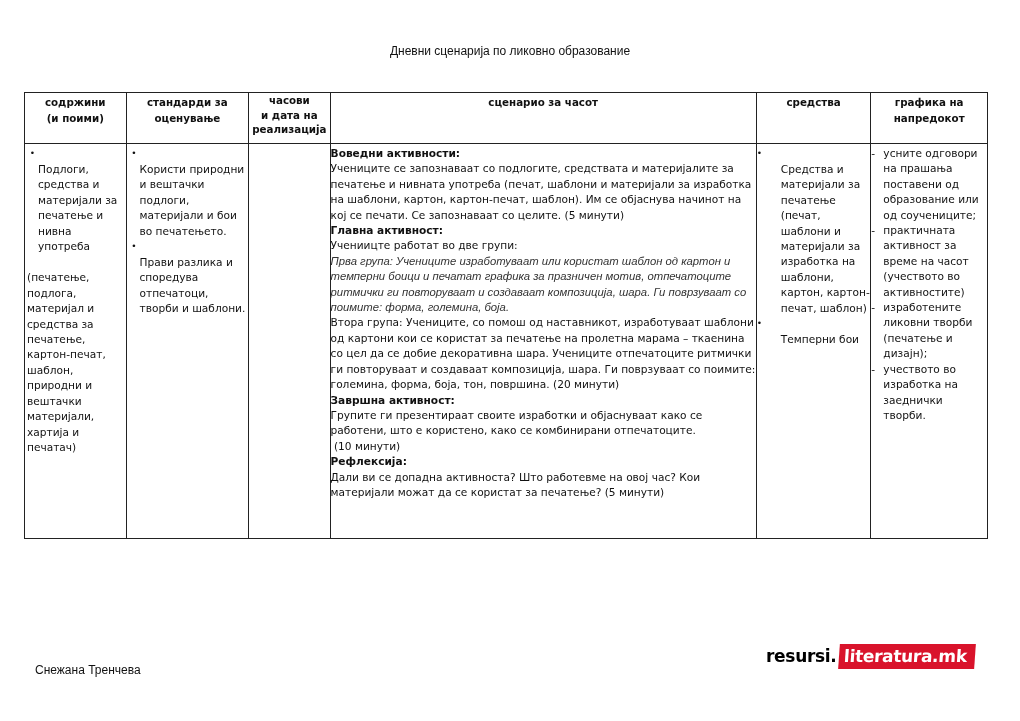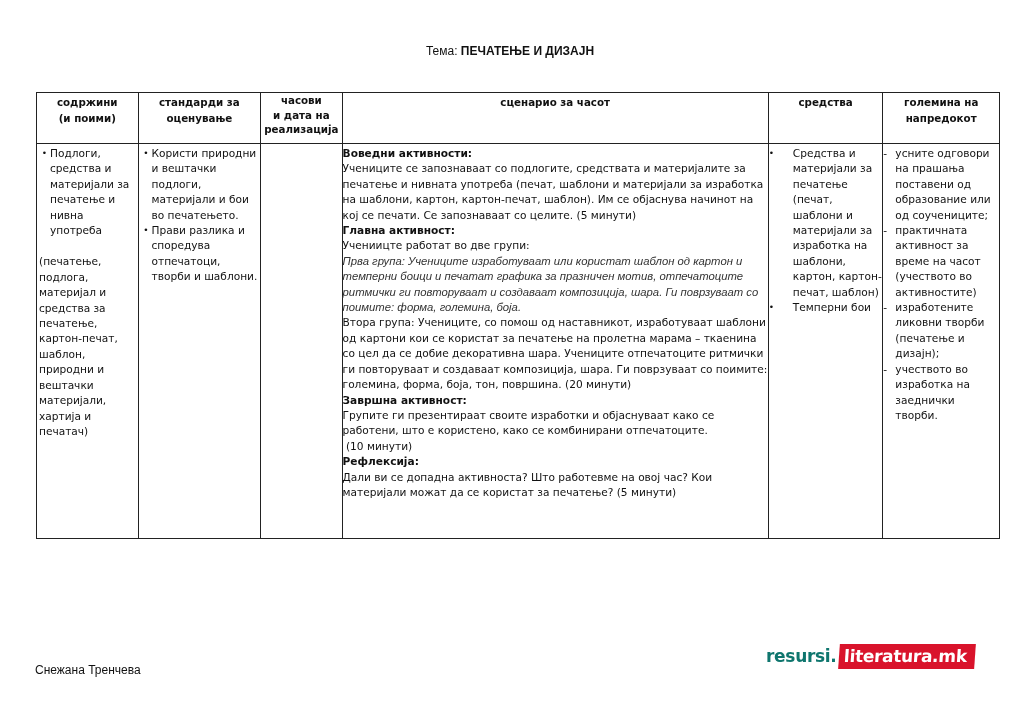--- a/index.html
+++ b/index.html
@@ -6,63 +6,63 @@
   body {
     width: 1020px; height: 721px; background: #ffffff; position: relative;
     overflow: hidden; font-family: "Liberation Sans", sans-serif; color: #111;
   }
   .title-block {
     position: absolute; left: 0; top: 44px; width: 1020px; text-align: center;
     font-family: "Liberation Sans", sans-serif; font-size: 12px; line-height: 15px; color: #111;
   }
   .title-block .theme-value { font-weight: bold; }
   table.plan {
-    position: absolute; left: 36px; top: 92px; width: 964px; border-collapse: collapse;
+    position: absolute; left: 24px; top: 92px; width: 964px; border-collapse: collapse;
     table-layout: fixed; font-family: "DejaVu Sans", sans-serif; font-size: 10.6px; line-height: 15.4px; padding-left: 40px;
   }
   table.plan th, table.plan td {
     border: 1.3px solid #222; vertical-align: top; padding: 0;
   }
   table.plan th {
     height: 48px; font-weight: bold; text-align: center; font-size: 10.3px; line-height: 15.5px;
     padding-top: 2px;
   }
   table.plan td { height: 392px; padding-top: 2px; }
   .col1 { width: 101px; } .col2 { width: 122px; } .col3 { width: 81px; }
   .col4 { width: 424px; } .col5 { width: 114px; } .col6 { width: 116px; }
   .bul { display: flex; }
   .bul .mark { width: 10px; flex: none; text-align: right; padding-right: 3px; font-size: 9px; }
-  .bul .txt { flex: 1; }
+  .bul .txt { flex: 1; margin-top: 16px; }
   .c1 { padding-left: 2px; padding-right: 4px; }
   .c1 .after { padding-left: 2px; margin-top: 16px; }
   .c2 { padding-left: 4px; padding-right: 2px; }
   .c4 { padding-left: 4px; padding-right: 4px; margin-top: 27px; }
   .c4 .h { font-weight: bold; }
   .c4 .plain { font-family: "Liberation Sans", sans-serif; font-size: 11.3px; color: #333; font-style: italic; }
   .c5 { padding-left: 6px; padding-right: 2px; }
   .c5 .bul .mark { width: 16px; text-align: left; padding-right: 8px; }
   .c6 { padding-left: 6px; padding-right: 2px; }
   .dash { display: flex; }
   .dash .mark { width: 12px; flex: none; }
   .dash .txt { flex: 1; }
   .author {
     position: absolute; left: 35px; top: 663px; font-family: "Liberation Sans", sans-serif; font-size: 12px; color: #111;
   }
   .logo { position: absolute; left: 766px; top: 641px; height: 30px; display: flex; align-items: center; }
-  .logo .pre { font-family: "DejaVu Sans", sans-serif; font-weight: bold; font-size: 17px; color: #0f766e; letter-spacing: -0.3px; }
+  .logo .pre { font-family: "DejaVu Sans", sans-serif; font-weight: bold; font-size: 17px; color: #000000; letter-spacing: -0.3px; }
   .logo .box {
     background: #d9132b; color: #fff; font-family: "DejaVu Sans", sans-serif; font-weight: bold; font-size: 17px;
     padding: 2px 8px 3px 5px; margin-left: 2px; transform: skewX(-4deg); letter-spacing: -0.3px;
   }
 </style>
 </head>
 <body>
 
 <div class="title-block">
-  <div><span>Тема: </span><span class="theme-value">ПЕЧАТЕЊЕ И ДИЗАЈН</span></div>
+  <div>Дневни сценарија по ликовно образование</div>
 </div>
 
 <table class="plan">
   <colgroup>
     <col class="col1">
       <col class="col2">
       <col class="col3">
       <col class="col4">
       <col class="col5">
       <col class="col6">
@@ -82,21 +82,21 @@
           <div>и дата на</div>
           <div>реализација</div>
         </th>
       <th>
           <div>сценарио за часот</div>
         </th>
       <th>
           <div>средства</div>
         </th>
       <th>
-          <div>големина на</div>
+          <div>графика на</div>
           <div>напредокот</div>
         </th>
     </tr>
   </thead>
   <tbody>
     <tr>
       <td class="c1">
         <div class="bul">
           <span class="mark">•</span>
           <span class="txt">Подлоги, средства и материјали за печатење и нивна употреба</span>

